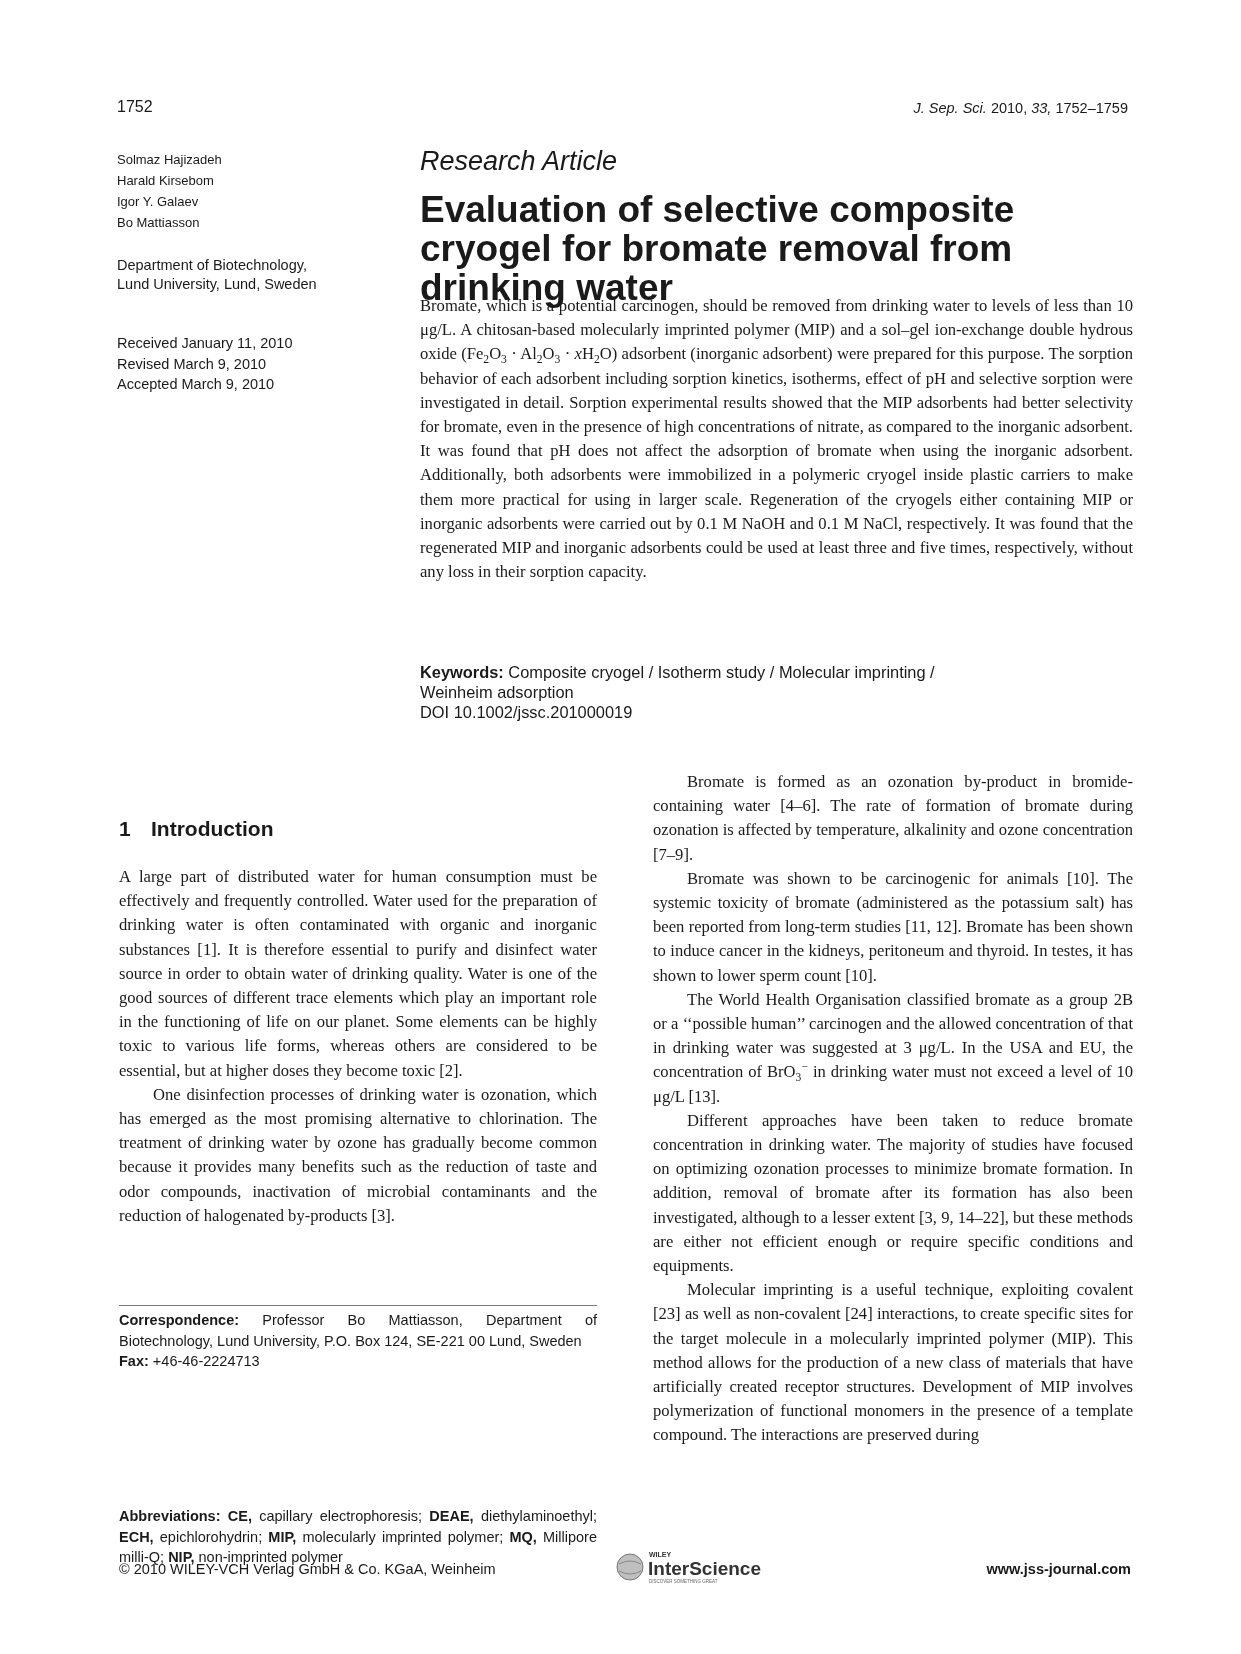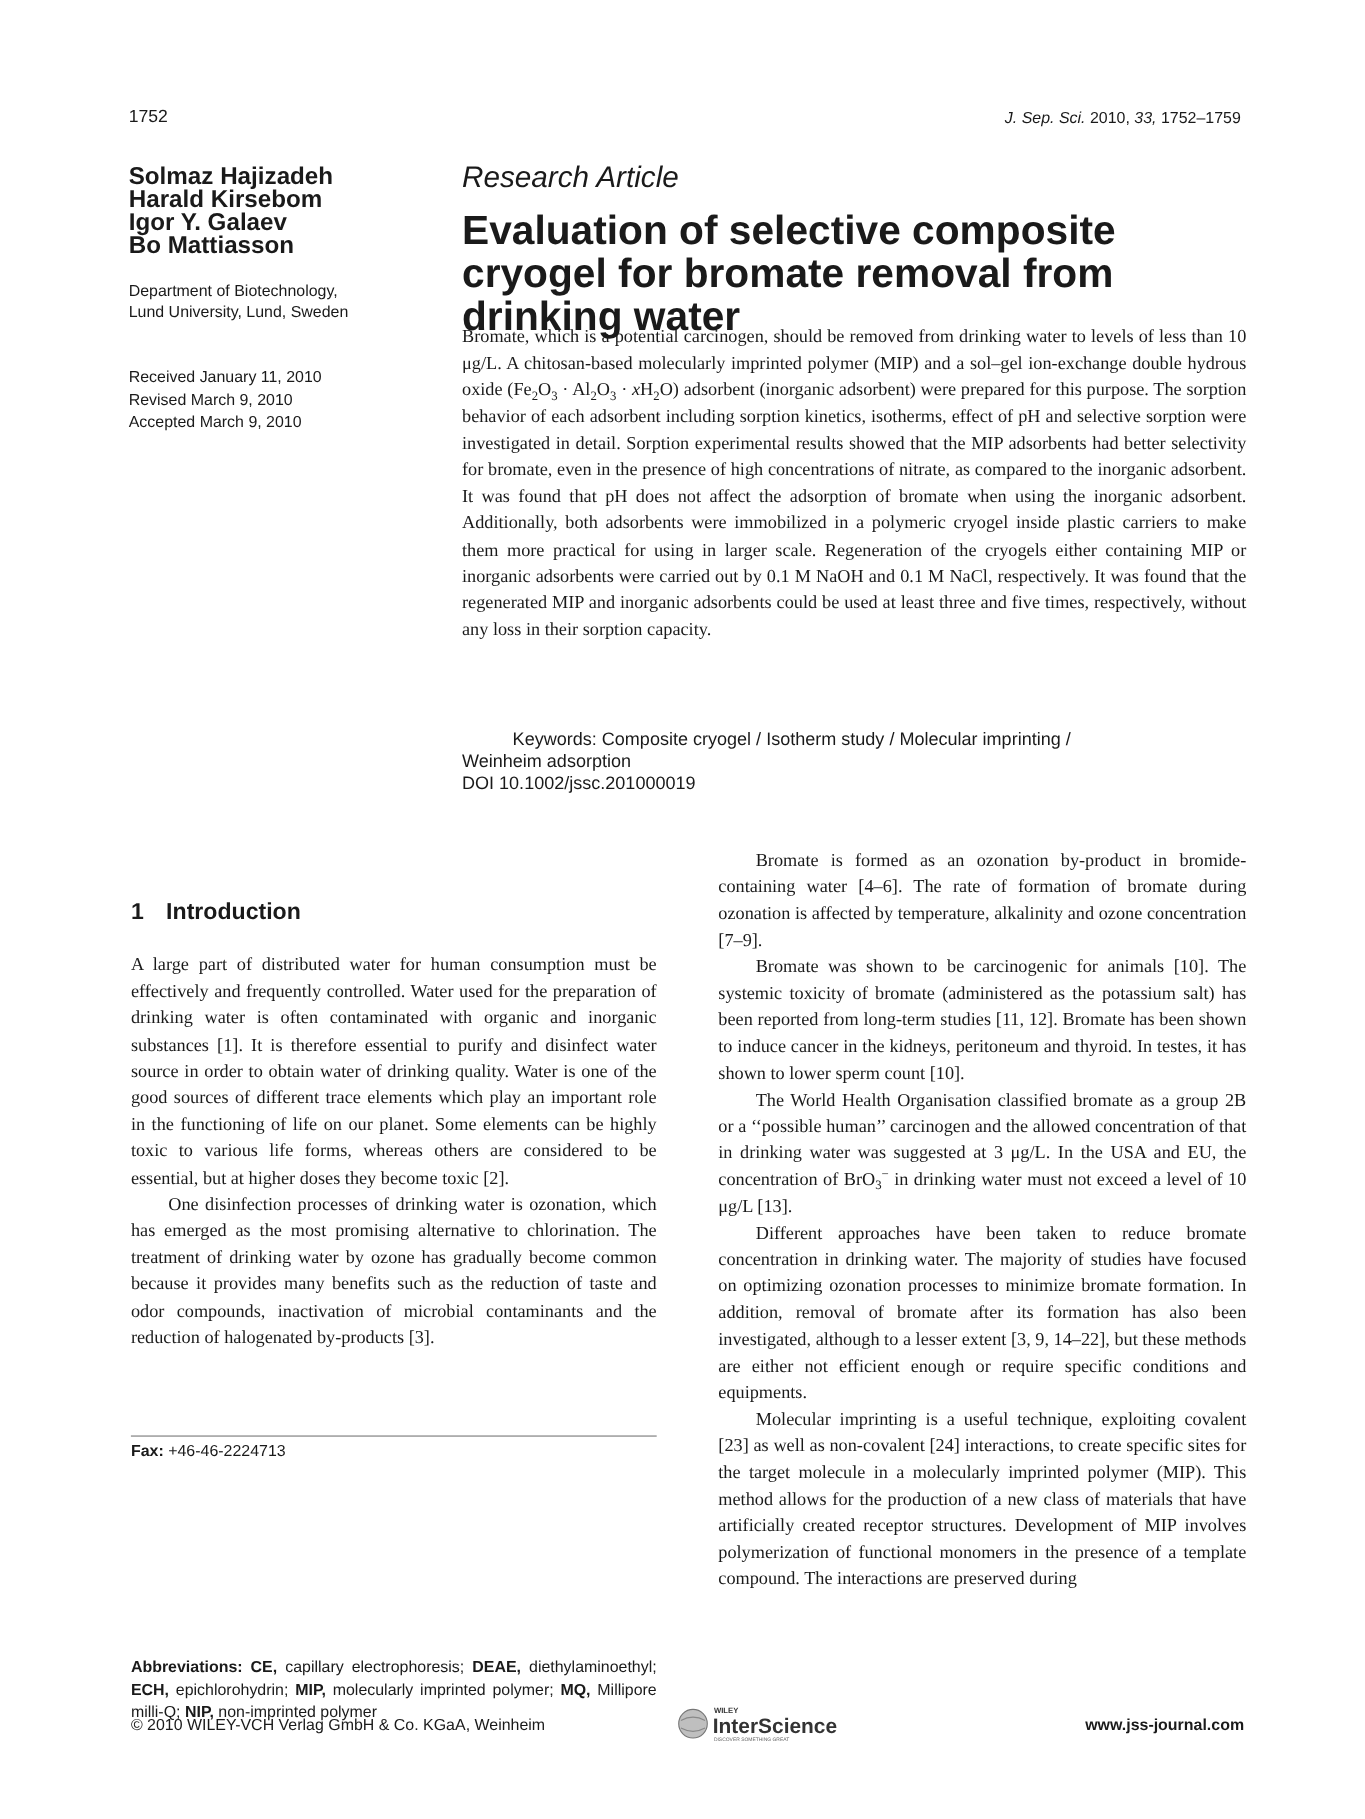--- a/index.html
+++ b/index.html
@@ -4,30 +4,30 @@
 <style>
   html, body { margin: 0; padding: 0; background: #ffffff; }
   body { width: 1241px; height: 1654px; position: relative; overflow: hidden; color: #1a1a1a; }
   .sans { font-family: "Liberation Sans", sans-serif; }
   .serif { font-family: "Liberation Serif", serif; }
   .abs { position: absolute; }
 
   .page-number { left: 117px; top: 98px; font-size: 16px; }
   .journal-ref { right: 113px; top: 100px; font-size: 14.5px; text-align: right; }
 
-  .authors { left: 117px; top: 149px; font-size: 22px; font-weight: bold; line-height: 21px; }
+  .authors { left: 117px; top: 149px; font-size: 13px; font-weight: normal; line-height: 21px; }
   .affiliation { left: 117px; top: 256px; font-size: 14.5px; line-height: 19px; }
   .dates { left: 117px; top: 333px; font-size: 14.5px; line-height: 20.5px; }
 
   .article-type { left: 420px; top: 146px; font-size: 27px; font-weight: normal; font-style: italic; }
   .title { left: 420px; top: 190px; width: 720px; font-size: 37px; font-weight: bold; line-height: 39px; }
 
   .abstract { left: 420px; top: 294px; width: 713px; font-size: 16.6px; line-height: 24.2px; text-align: justify; }
   .keywords { left: 420px; top: 662px; width: 713px; font-size: 16.4px; line-height: 20px; }
-  .keywords b { font-weight: normal; margin-left: 46px; }
+  .keywords b { font-weight: bold; }
 
   .col-left { left: 119px; width: 478px; margin-top: 46px; }
   .col-right { left: 653px; width: 480px; }
 
   .section-heading { top: 771px; font-size: 21px; font-weight: bold; }
   .section-heading .num { display: inline-block; width: 32px; }
 
   .body-text { font-size: 16.6px; line-height: 24.2px; text-align: justify; }
   .body-text p { margin: 0; }
   .indent { text-indent: 34px; }
@@ -88,20 +88,21 @@
 <div class="abs serif body-text col-right right-body">
   <p class="indent">Bromate is formed as an ozonation by-product in bromide-containing water [4–6]. The rate of formation of bromate during ozonation is affected by temperature, alkalinity and ozone concentration [7–9].</p>
   <p class="indent">Bromate was shown to be carcinogenic for animals [10]. The systemic toxicity of bromate (administered as the potassium salt) has been reported from long-term studies [11, 12]. Bromate has been shown to induce cancer in the kidneys, peritoneum and thyroid. In testes, it has shown to lower sperm count [10].</p>
   <p class="indent"><span>The World Health Organisation classified bromate as a group 2B or a ‘‘possible human’’ carcinogen and the allowed concentration of that in drinking water was suggested at 3 μg/L. In the USA and EU, the concentration of BrO</span><sub>3</sub><sup>−</sup><span> in drinking water must not exceed a level of 10 μg/L [13].</span></p>
   <p class="indent">Different approaches have been taken to reduce bromate concentration in drinking water. The majority of studies have focused on optimizing ozonation processes to minimize bromate formation. In addition, removal of bromate after its formation has also been investigated, although to a lesser extent [3, 9, 14–22], but these methods are either not efficient enough or require specific conditions and equipments.</p>
   <p class="indent">Molecular imprinting is a useful technique, exploiting covalent [23] as well as non-covalent [24] interactions, to create specific sites for the target molecule in a molecularly imprinted polymer (MIP). This method allows for the production of a new class of materials that have artificially created receptor structures. Development of MIP involves polymerization of functional monomers in the presence of a template compound. The interactions are preserved during</p>
 </div>
 
 <div class="abs footnote-rule"></div>
 <div class="abs sans correspondence">
+  <div><b>Correspondence:</b><span> Professor Bo Mattiasson, Department of Biotechnology, Lund University, P.O. Box 124, SE-221 00 Lund, Sweden</span></div>
   <div><b>Fax:</b><span> +46-46-2224713</span></div>
 </div>
 <div class="abs sans abbreviations"><b>Abbreviations:</b> <b>CE,</b><span> capillary electrophoresis; </span><b>DEAE,</b><span> diethylaminoethyl; </span><b>ECH,</b><span> epichlorohydrin; </span><b>MIP,</b><span> molecularly imprinted polymer; </span><b>MQ,</b><span> Millipore milli-Q; </span><b>NIP,</b><span> non-imprinted polymer</span></div>
 
 <div class="abs sans copyright">© 2010 WILEY-VCH Verlag GmbH &amp; Co. KGaA, Weinheim</div>
 <div class="abs publisher-logo">
   <svg width="160" height="36" viewBox="0 0 160 36">
     <circle cx="15" cy="19" r="13" fill="#bfbfbf"></circle>
     <circle cx="15" cy="19" r="13" fill="none" stroke="#777" stroke-width="1"></circle>
     <path d="M4 16 Q15 10 26 16" stroke="#888" fill="none"></path>

